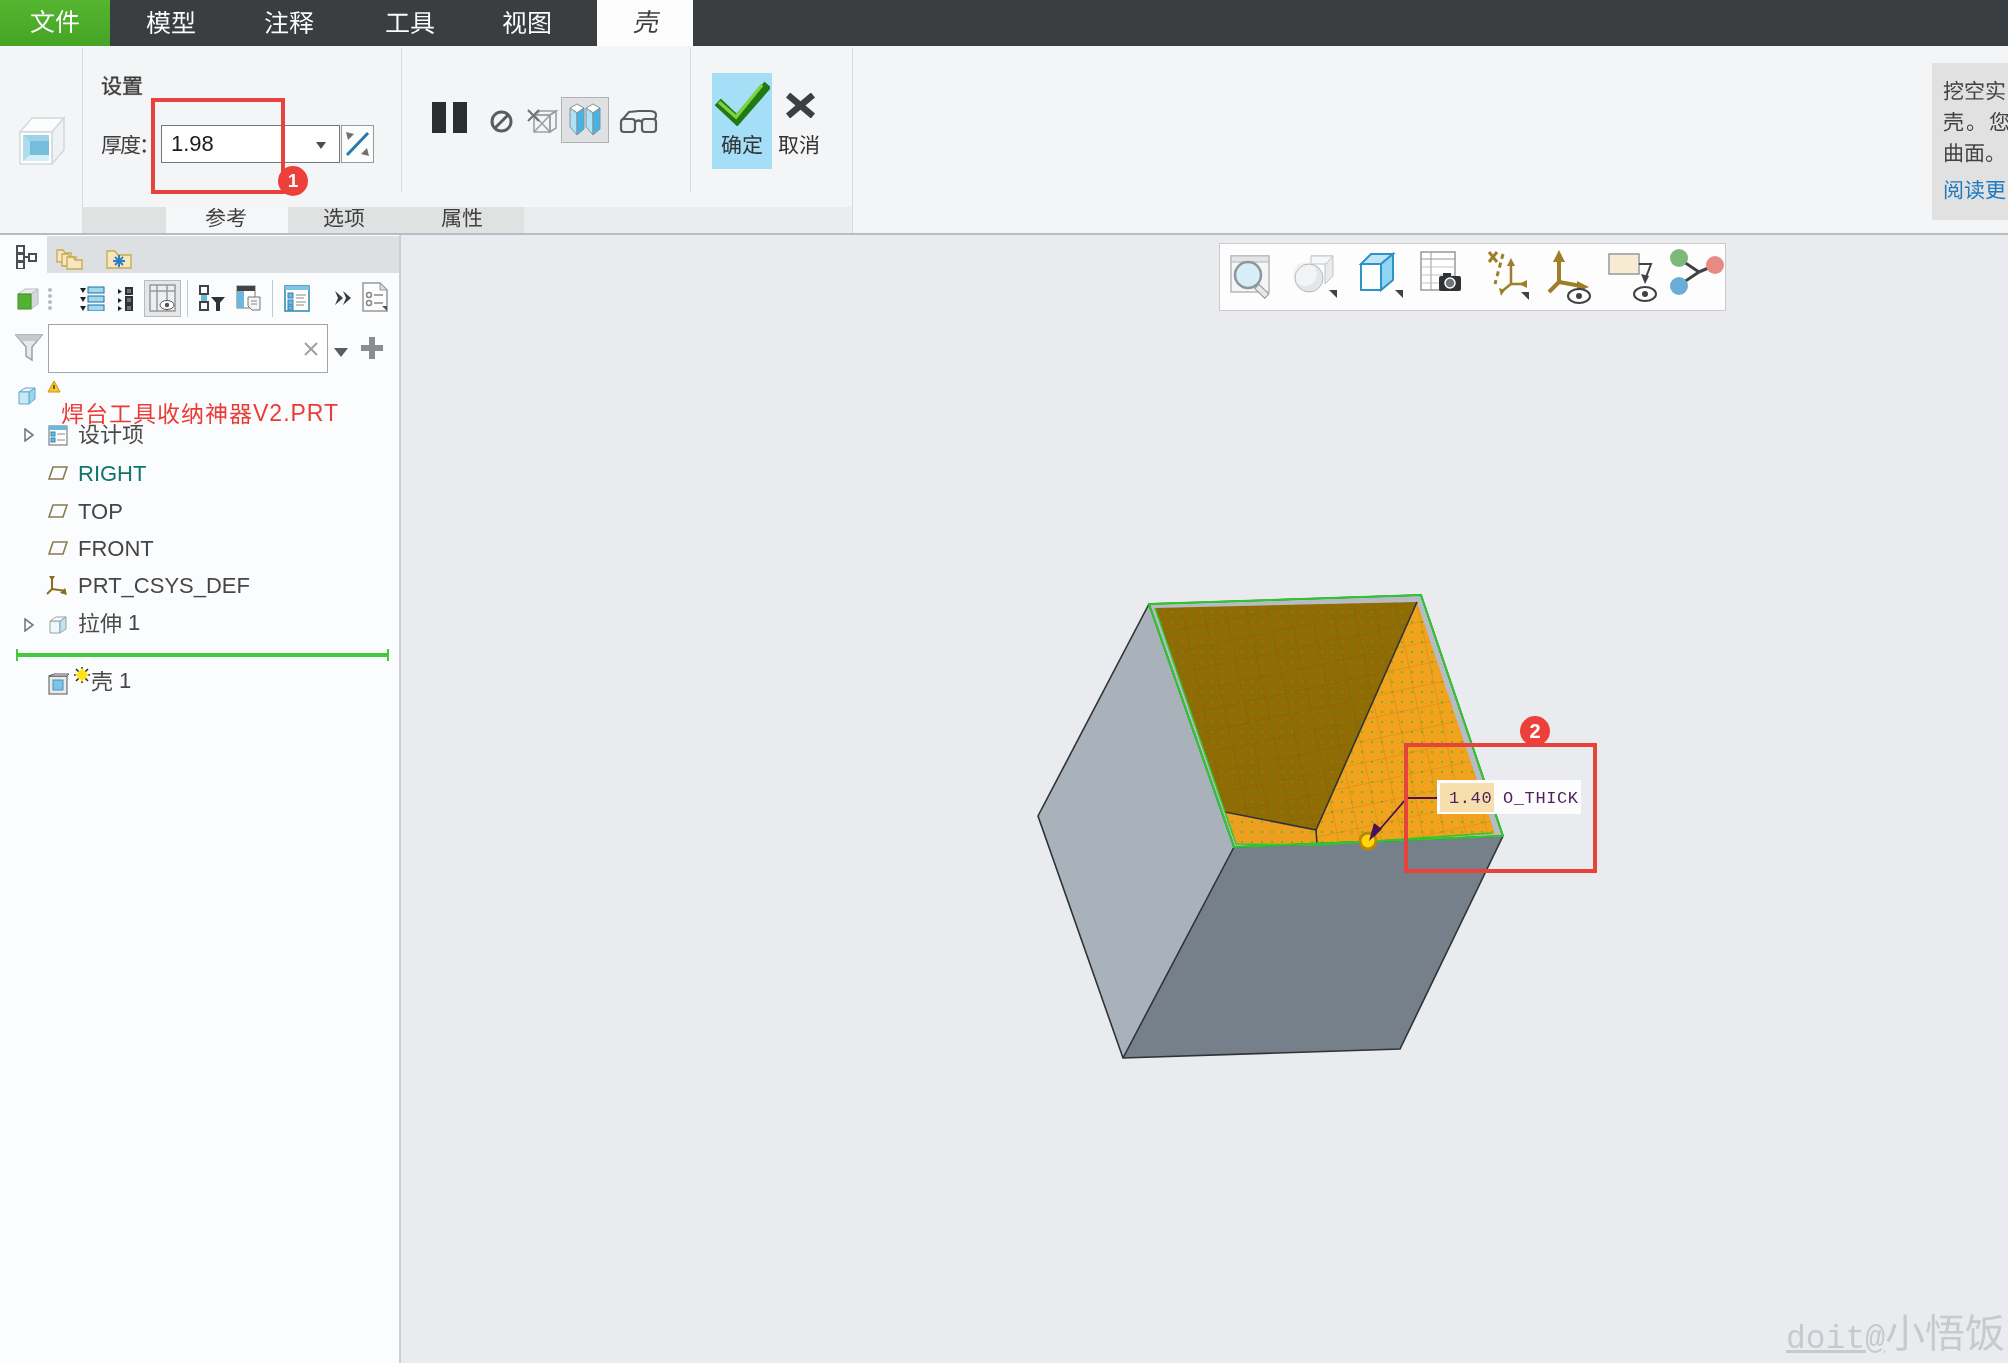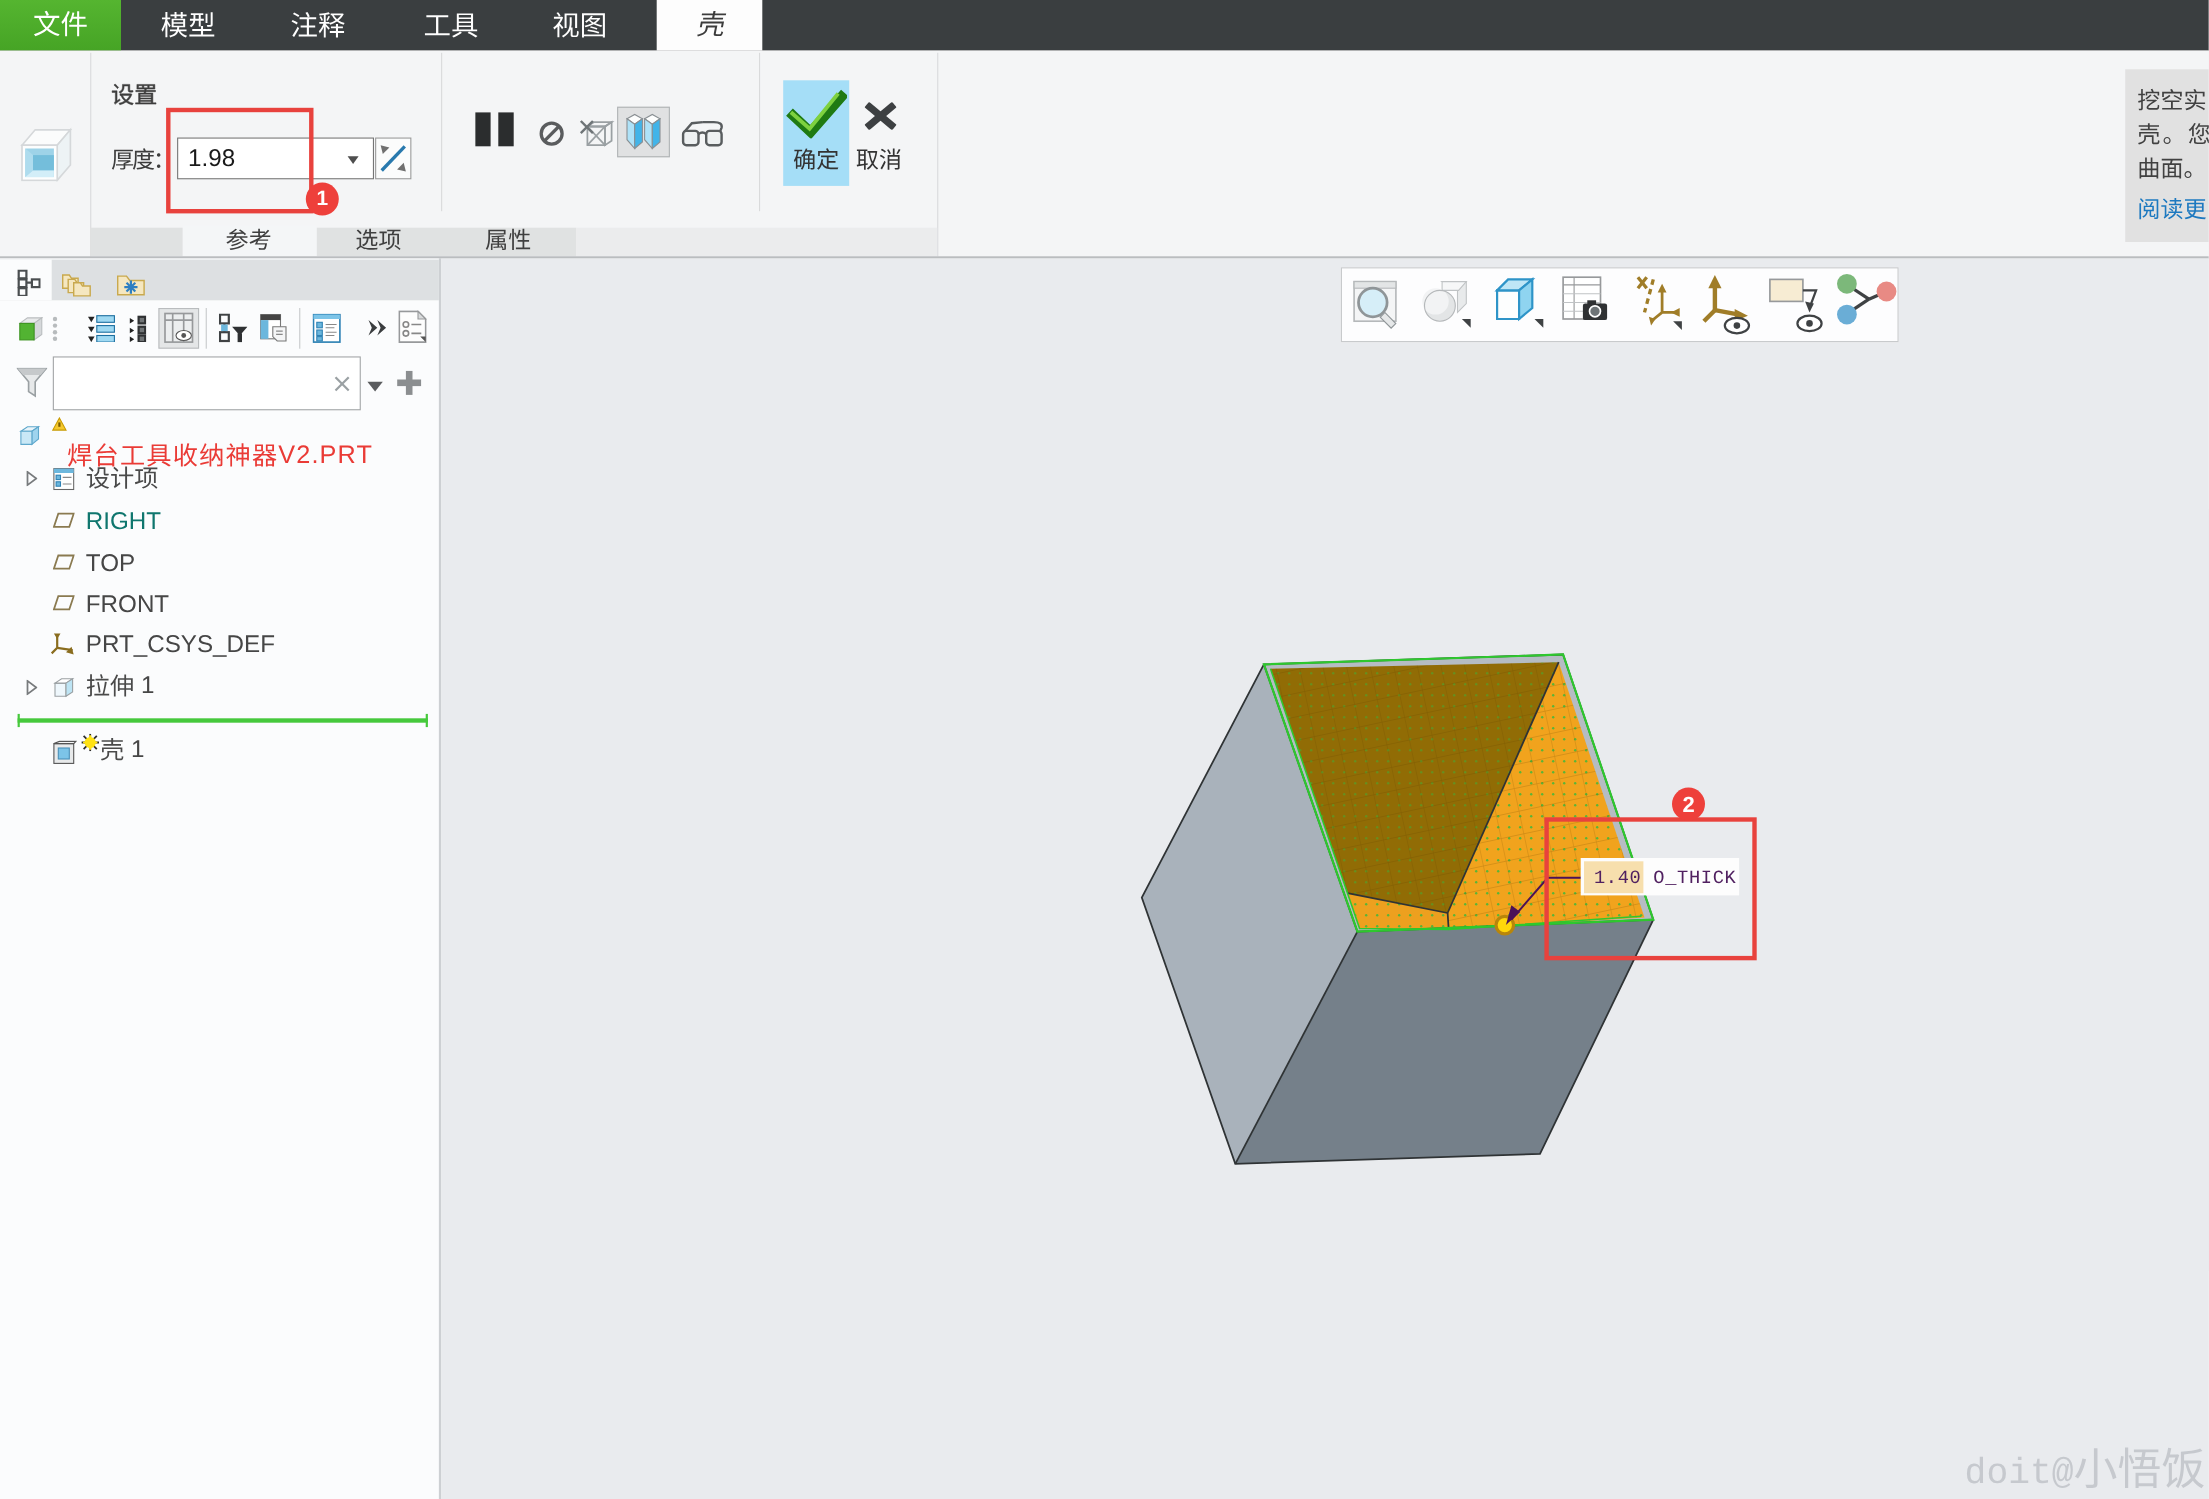--- a/index.html
+++ b/index.html
@@ -572,21 +572,21 @@
 <polyline points="1443,798 1407,798 1374,836" fill="none" stroke="#4b1158" stroke-width="1.8"></polyline>
 <polygon points="1369,841 1374,823 1382,829" fill="#4b1158"></polygon>
 <rect x="1437" y="780" width="144" height="34" fill="#fdfdfd"></rect>
 <rect x="1440" y="783" width="54" height="29" fill="#f7dfad"></rect>
 <text x="1449" y="803" font-family="Liberation Mono,monospace" font-size="17" letter-spacing="0.6" fill="#502060">1.40 O_THICK</text>
 
 <rect x="1406" y="745" width="189" height="126" fill="none" stroke="#e8423d" stroke-width="4"></rect>
 <circle cx="1535" cy="731" r="15" fill="#ee403b"></circle>
 <text x="1535" y="738" font-family="Liberation Sans,sans-serif" font-size="20" font-weight="bold" fill="#fff" text-anchor="middle">2</text>
 </svg>
-<div style="position:absolute;left:1786px;top:1311px;display:flex;align-items:flex-end;color:#c6c9ce;">
+<div style="position:absolute;left:1786px;top:1311px;display:flex;align-items:center;color:#c6c9ce;text-decoration:underline;">
     <span style="font:33px 'Liberation Mono',monospace;display:block;margin-top:10px;">doit@</span>
     <svg width="120" height="42" viewBox="0 0 120 42" style="display:block;overflow:visible;">
       <use href="#u5c0f" transform="translate(0.0,33.6) scale(0.04000,-0.04000)" fill="#c6c9ce"></use>
       <use href="#u609f" transform="translate(40.0,33.6) scale(0.04000,-0.04000)" fill="#c6c9ce"></use>
       <use href="#u996d" transform="translate(80.0,33.6) scale(0.04000,-0.04000)" fill="#c6c9ce"></use>
     </svg>
   </div>
 <svg width="0" height="0" style="position:absolute">
     <defs>
       <path id="u3002" d="M194 244C111 244 42 176 42 92C42 7 111 -61 194 -61C279 -61 347 7 347 92C347 176 279 244 194 244ZM194 -10C139 -10 93 35 93 92C93 147 139 193 194 193C251 193 296 147 296 92C296 35 251 -10 194 -10Z"></path>

